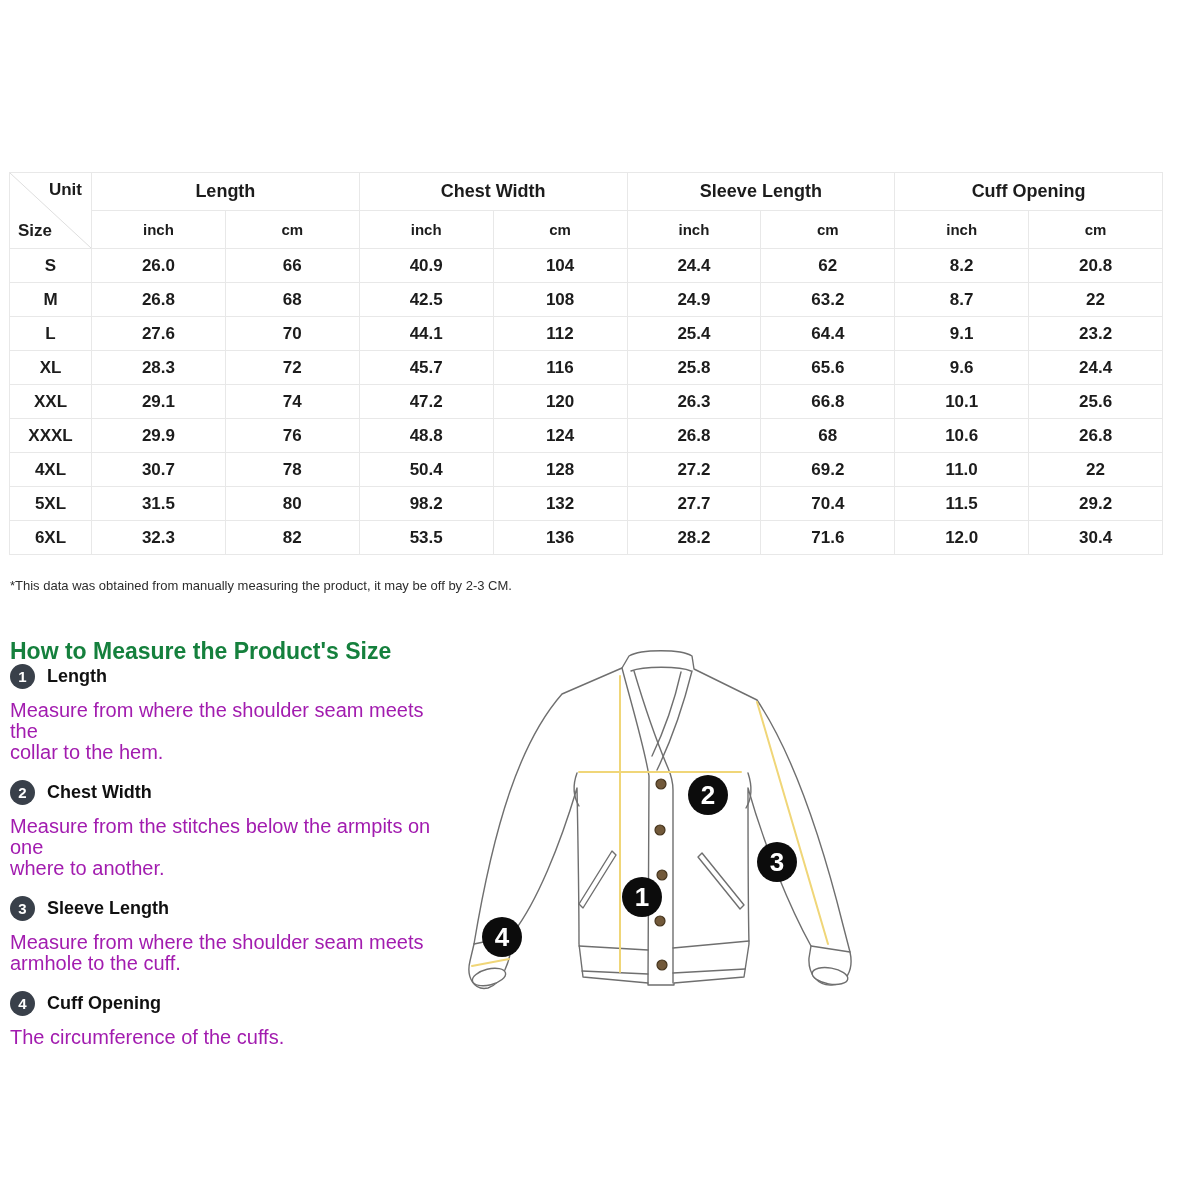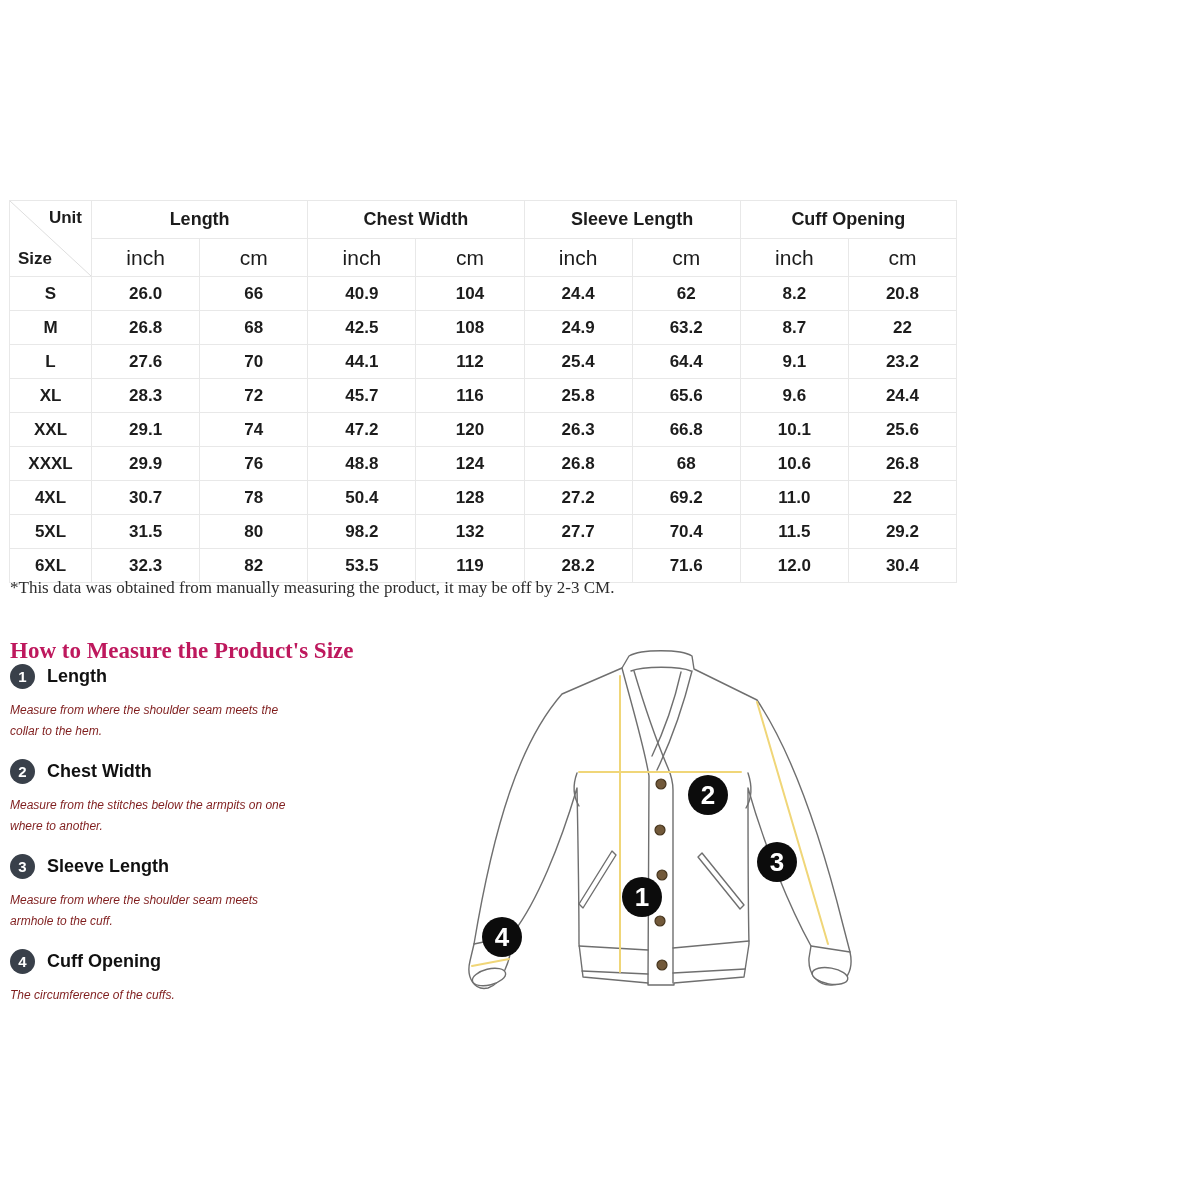--- a/index.html
+++ b/index.html
@@ -4,55 +4,55 @@
 <style>
   html,body { margin:0; padding:0; }
   body {
     width:1200px; height:1200px; position:relative; overflow:hidden;
     background:#ffffff; color:#1a1a1a;
     font-family:"Liberation Sans", sans-serif;
   }
 
   
   .size-table {
-    position:absolute; left:9px; top:200px; width:948px;
+    position:absolute; left:9px; top:172px; width:1154px;
     border-collapse:collapse; table-layout:fixed;
   }
   .size-table col.c-size { width:82px; }
   .size-table th, .size-table td {
     border:1px solid #e8e8e8; text-align:center; vertical-align:middle;
     padding:0; color:#1c1c1c; background:#fff;
   }
   .group-row th { height:37px; font-size:18px; font-weight:700; }
-  .unit-row  td { height:37px; font-size:21px; font-weight:400; }
+  .unit-row  td { height:37px; font-size:15px; font-weight:700; }
   .data-row  td { height:33px; font-size:17px; font-weight:700; }
   .corner { position:relative; }
   .corner svg { position:absolute; left:0; top:0; width:100%; height:100%; }
   .corner .unit-label { position:absolute; top:7px; right:9px; font-size:17px; font-weight:700; }
   .corner .size-label { position:absolute; bottom:7px; left:8px; font-size:17px; font-weight:700;margin-top:17px; }
 
   .footnote {
     position:absolute; left:10px; top:578px;
-    font-size:17px; color:#2d2d2d;font-family:Liberation Serif, serif;
+    font-size:13px; color:#2d2d2d;
   }
 
   
   .howto-heading {
     position:absolute; left:10px; top:636px;
-    font-size:23px; font-weight:600; color:#be185d; line-height:30px;font-family:Liberation Serif, serif;
+    font-size:23px; font-weight:600; color:#15803d; line-height:30px;
   }
   .guide { position:absolute; left:10px; top:664px; width:432px; }
   .guide-item-label { display:flex; align-items:center; gap:12px; height:25px; }
   .badge {
     width:25px; height:25px; border-radius:50%; background:#39404a; color:#fff;
     font-size:15px; font-weight:700; display:flex; align-items:center; justify-content:center;
     flex:0 0 25px;
   }
   .g-label { font-size:18px; font-weight:600; color:#101010; }
-  .guide-desc { margin:11px 0 17px 0; font-size:12px; line-height:21px; color:#7f1d1d;font-style:italic; }
+  .guide-desc { margin:11px 0 17px 0; font-size:20px; line-height:21px; color:#a21caf; }
   .guide-desc span { display:block; }
 
   
   .diagram-wrap { position:absolute; left:440px; top:630px; width:480px; height:420px; }
   .diagram-wrap svg { width:100%; height:100%; display:block; }
   .marker {
     position:absolute; width:40px; height:40px; border-radius:50%;
     background:#0c0c0c; color:#ffffff; display:flex; align-items:center; justify-content:center;
     font-size:26px; font-weight:700;
   }
@@ -182,21 +182,21 @@
     <td>27.7</td>
     <td>70.4</td>
     <td>11.5</td>
     <td>29.2</td>
   </tr>
   <tr class="data-row">
     <td>6XL</td>
     <td>32.3</td>
     <td>82</td>
     <td>53.5</td>
-    <td>119</td>
+    <td>136</td>
     <td>28.2</td>
     <td>71.6</td>
     <td>12.0</td>
     <td>30.4</td>
   </tr>
 </tbody>
   </table>
 
 <div class="footnote">*This data was obtained from manually measuring the product, it may be off by 2-3 CM.</div>
 

